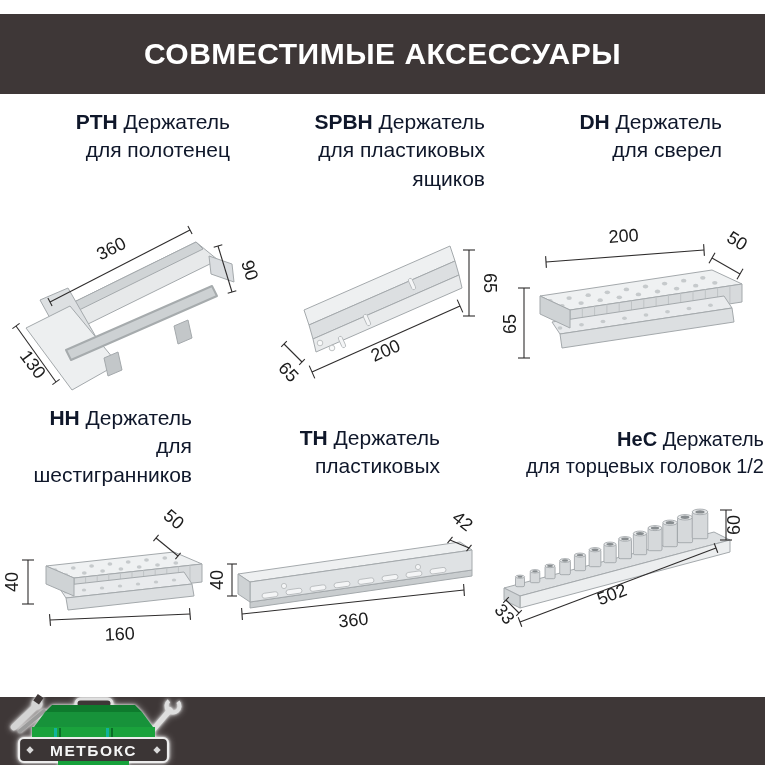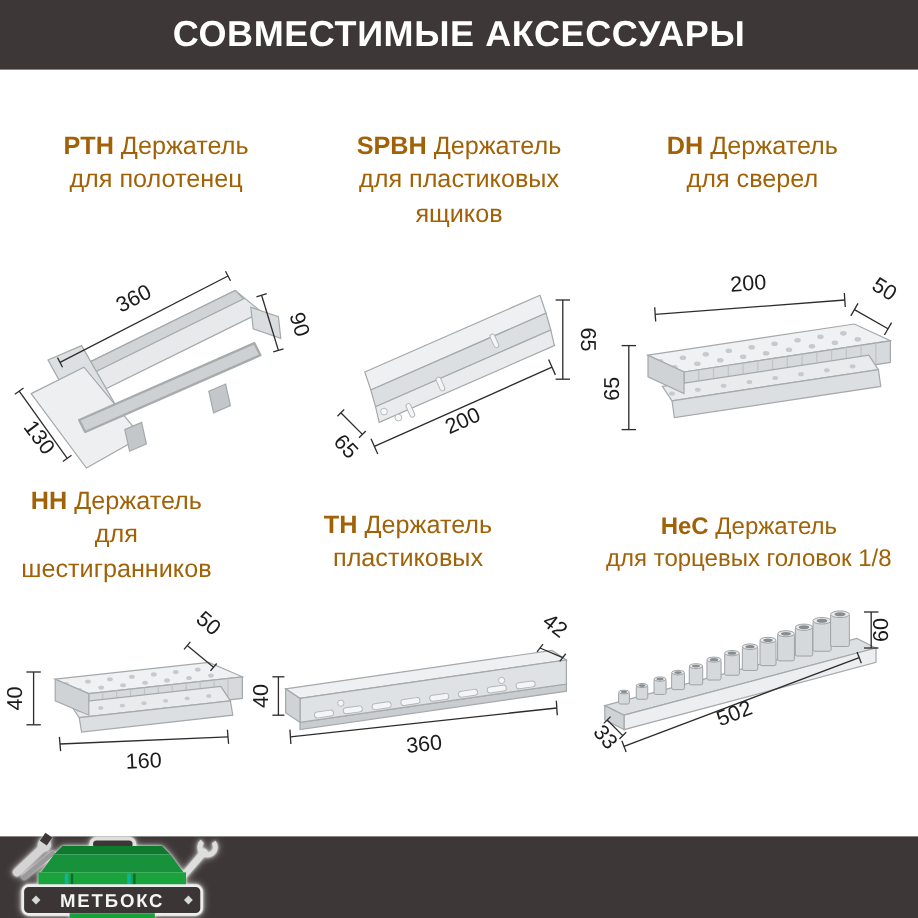--- a/index.html
+++ b/index.html
@@ -1,22 +1,22 @@
 <!DOCTYPE html>
 <html><head>
 <meta charset="utf-8">
 <style>
   *{margin:0;padding:0;box-sizing:border-box}
   html,body{width:765px;height:765px}
   body{position:relative;overflow:hidden;background:#fff;font-family:"Liberation Sans",sans-serif}
   .bar{position:absolute;left:0;width:765px;background:#3e3737}
-  .header{top:0;height:58px;display:flex;align-items:center;justify-content:center}
+  .header{top:14px;height:80px;display:flex;align-items:center;justify-content:center}
   .header h1{color:#fff;font-size:30px;font-weight:bold;letter-spacing:.5px}
   .footer{top:697px;height:68px}
-  .plabel{position:absolute;text-align:center;font-size:21px;color:#a16207;line-height:1.35}
+  .plabel{position:absolute;text-align:right;font-size:21px;color:#0f172a;line-height:1.35}
   .plabel b{font-weight:bold}
   .plabel .nm{white-space:pre-line}
   .plabel.small{font-size:20px}
   .pimg{position:absolute;overflow:visible}
   svg{overflow:visible}
   .dl{stroke:#2e2c2c;stroke-width:1.1;fill:none}
   .metal{stroke:#a4a9ac;stroke-width:1}
   .dim{font-size:18px;fill:#1b1b1b;text-anchor:middle}
   .rib{stroke:#bfc3c5;stroke-width:1}
   .hole{fill:#c6cacc}
@@ -178,21 +178,21 @@
 шестигранников</span>
 </div>
 <div class="plabel" style="left:240px;top:424px;width:200px">
   <b>TH</b>
   <span class="nm">Держатель
 пластиковых</span>
 </div>
 <div class="plabel small" style="left:484px;top:426px;width:280px">
   <b>HeC</b>
   <span class="nm">Держатель
-для торцевых головок 1/8</span>
+для торцевых головок 1/2</span>
 </div>
 
 <svg class="pimg" style="left:6px;top:500px" width="240" height="150" viewBox="0 0 240 150">
   <g>
     <polygon class="metal" points="40,66 168,52 196,64 68,78" fill="#eff1f2"></polygon>
     <ellipse class="hole" cx="49" cy="70" rx="2.4" ry="1.7"></ellipse>
       <ellipse class="hole" cx="67.3" cy="68" rx="2.4" ry="1.7"></ellipse>
       <ellipse class="hole" cx="85.6" cy="66" rx="2.4" ry="1.7"></ellipse>
       <ellipse class="hole" cx="103.9" cy="64" rx="2.4" ry="1.7"></ellipse>
       <ellipse class="hole" cx="122.2" cy="62" rx="2.4" ry="1.7"></ellipse>

